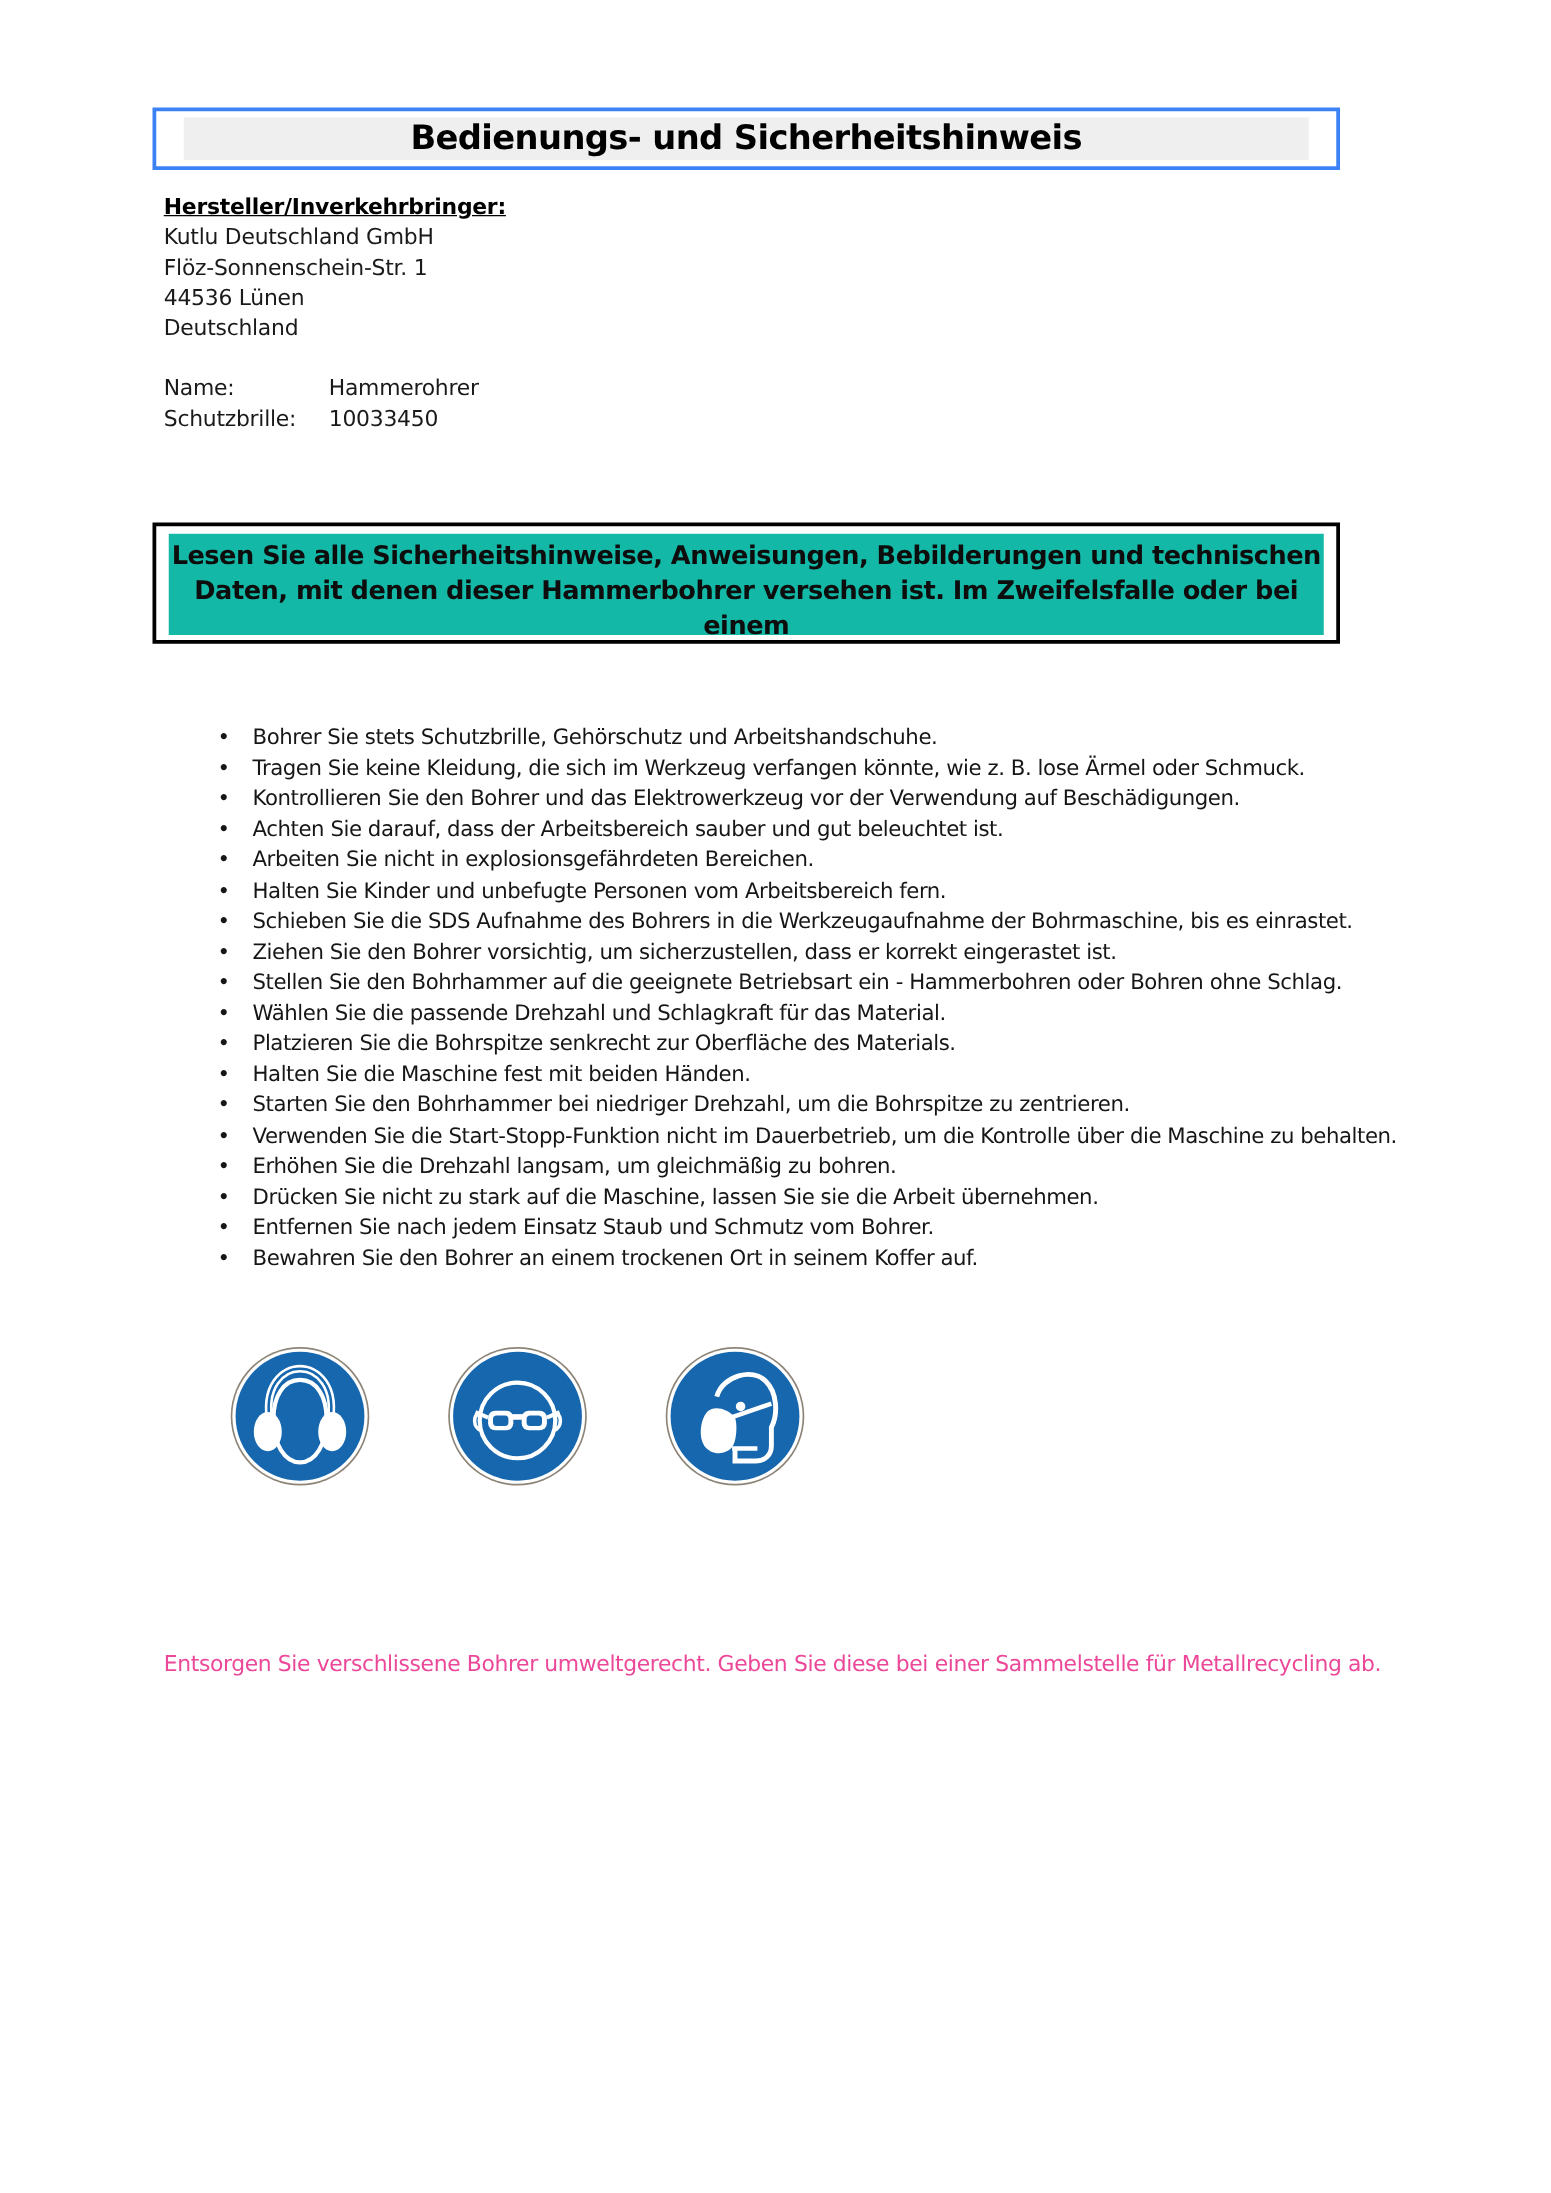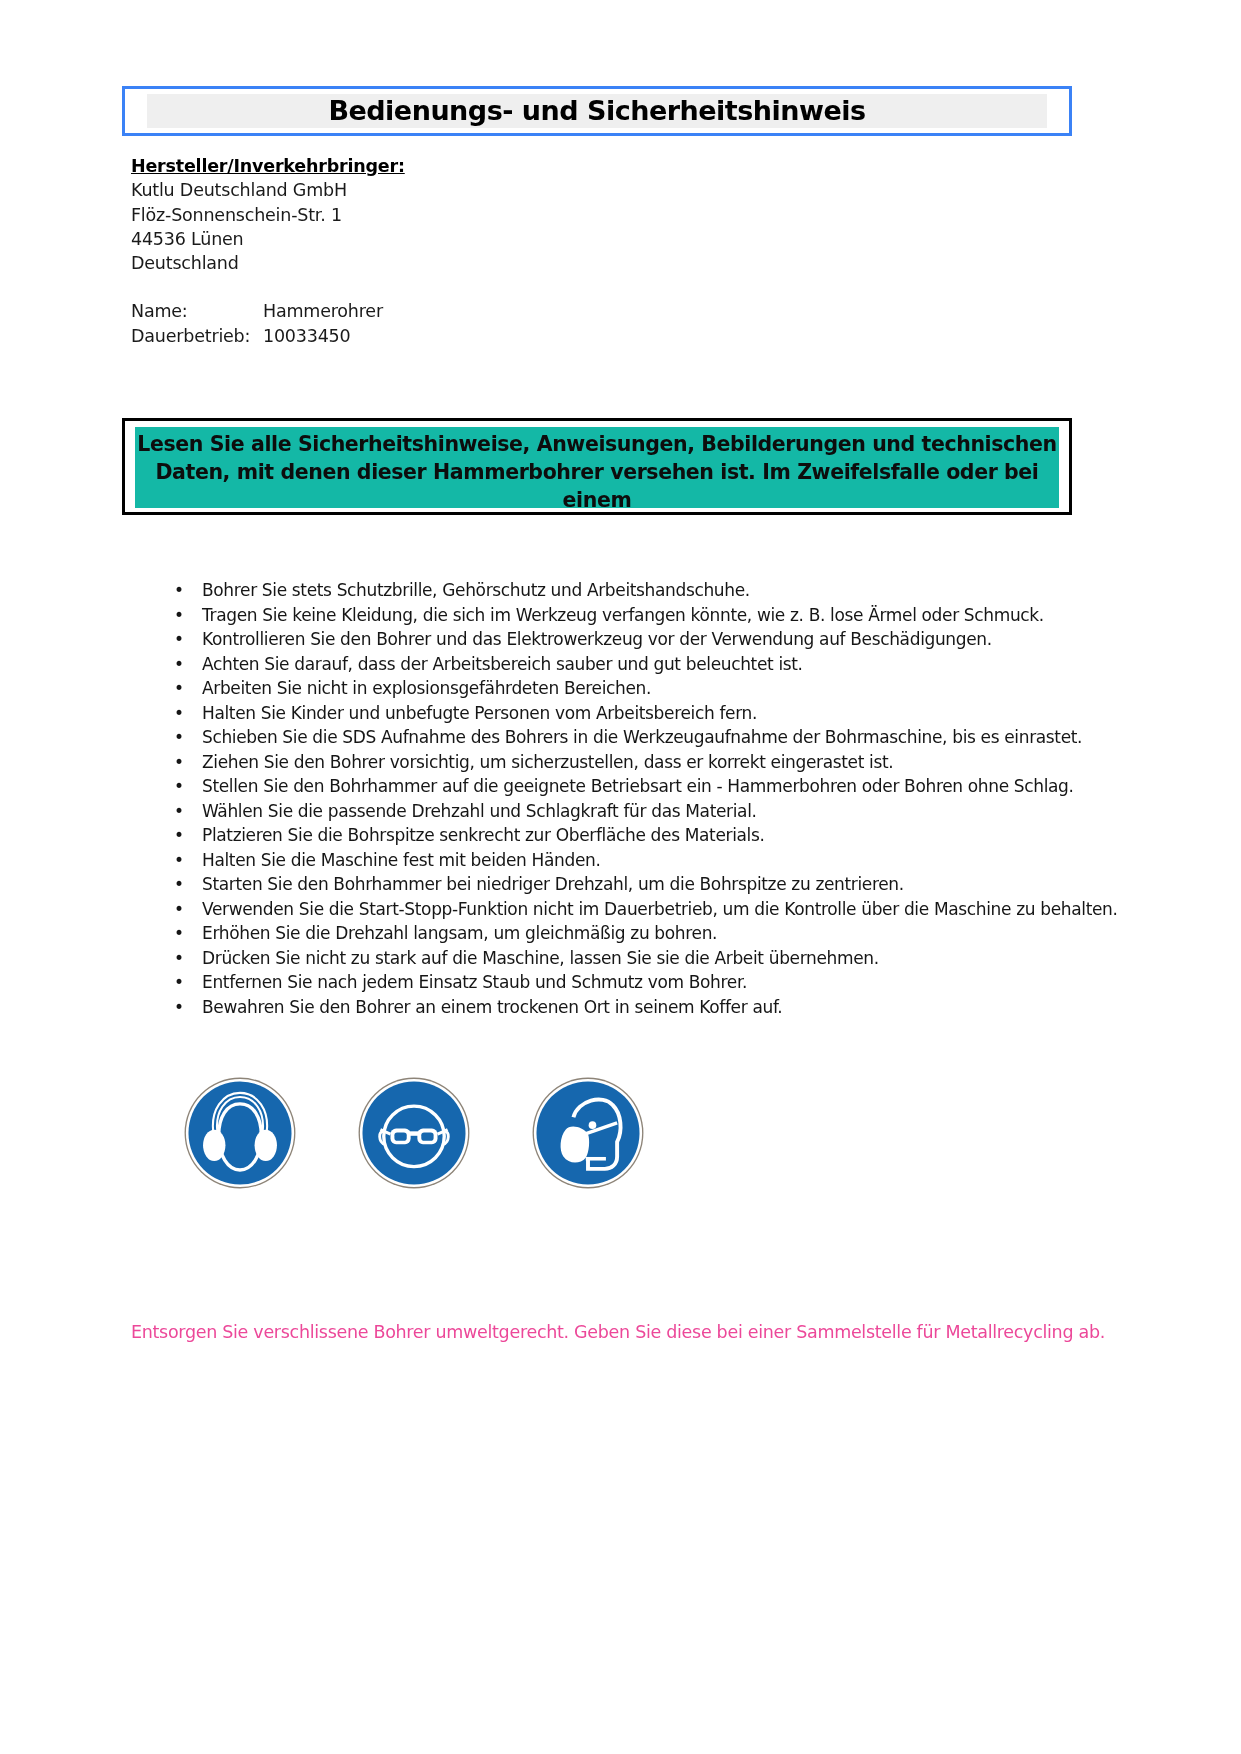--- a/index.html
+++ b/index.html
@@ -79,21 +79,21 @@
     <div>Kutlu Deutschland GmbH</div>
     <div>Flöz-Sonnenschein-Str. 1</div>
     <div>44536 Lünen</div>
     <div>Deutschland</div>
     <div class="prod-rows">
       <div class="prod-row">
         <span class="prod-label">Name:</span>
         <span>Hammerohrer</span>
       </div>
       <div class="prod-row">
-        <span class="prod-label">Dauerbetrieb:</span>
+        <span class="prod-label">Schutzbrille:</span>
         <span>10033450</span>
       </div>
     </div>
   </div>
 
   <div class="warning-box">
     <div class="warning-inner">Lesen Sie alle Sicherheitshinweise, Anweisungen, Bebilderungen und technischen
 Daten, mit denen dieser Hammerbohrer versehen ist. Im Zweifelsfalle oder bei einem
 Schaden oder unklaren Ursache einer Fehlfunktion. kontaktieren Sie bitte den</div>
   </div>

